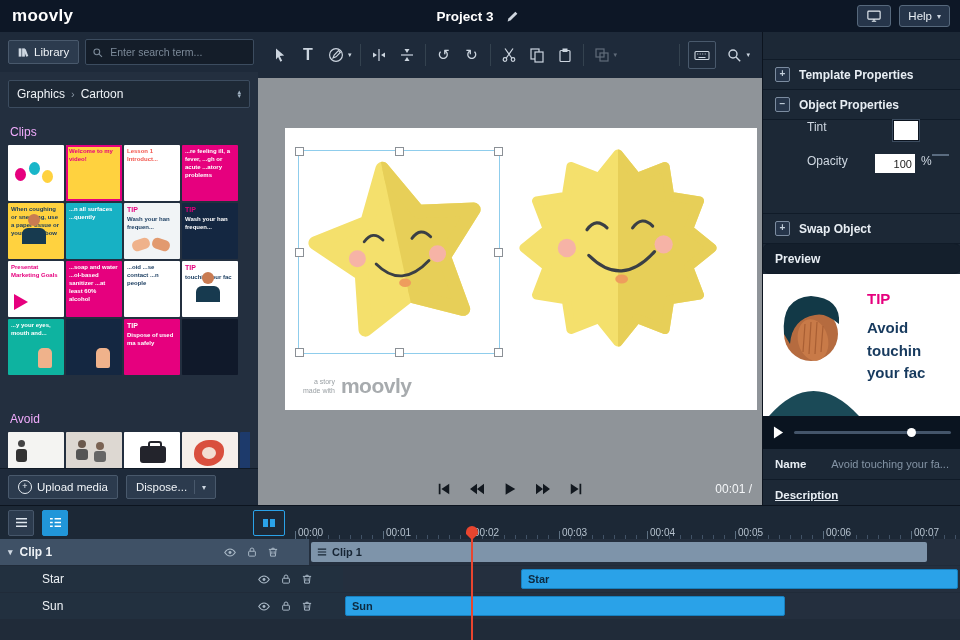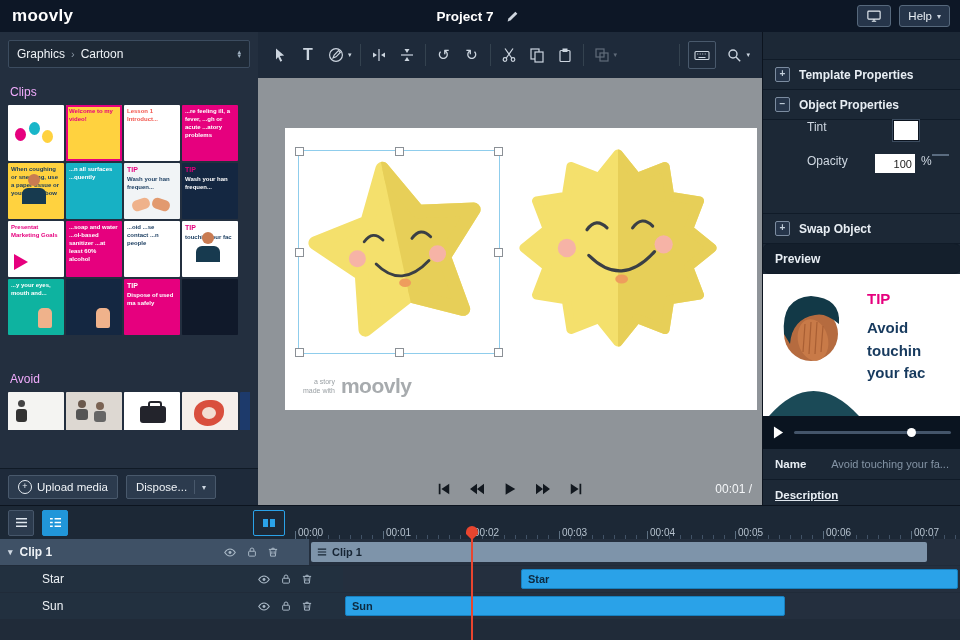--- a/index.html
+++ b/index.html
@@ -142,21 +142,21 @@
            border-radius:6px 6px 0 0;}
   .ph-knob:after{content:'';position:absolute;top:8px;left:0;border:6px solid transparent;
            border-top:6px solid #e8452f;border-bottom:0;}
 </style>
 </head>
 <body>
 
 <header class="topbar">
   <div class="logo">moovly</div>
   <div class="title-wrap">
-    <span class="proj-title">Project 7</span>
+    <span class="proj-title">Project 3</span>
     <span class="icon-btn">
       <svg width="13" height="13" viewBox="0 0 16 16">
           <path d="M2 14l1-3.5L11.5 2 14 4.5 5.5 13z" fill="#cfd6df"></path>
         </svg>
     </span>
   </div>
   <div class="topbar-right">
     <button class="tb-btn">
       <span>
         <svg width="16" height="14" viewBox="0 0 16 16" fill="none" stroke="#e8eef4" stroke-width="1.3">
@@ -166,20 +166,42 @@
       </span>
     </button>
     <button class="tb-btn">
       <span>Help</span>
       <span class="caret">▾</span>
     </button>
   </div>
 </header>
 
 <aside class="sidebar">
+  <div class="lib-top">
+    <button class="lib-btn">
+      <span>
+        <svg width="11" height="11" viewBox="0 0 16 16" fill="#cfd8e2">
+            <rect x="1" y="2" width="4" height="12"></rect>
+            <rect x="6" y="2" width="4" height="12"></rect>
+            <path d="M11 3l4 10-3 1-4-10z"></path>
+          </svg>
+      </span>
+      <span>Library</span>
+    </button>
+    <div class="search-box">
+      <span>
+        <svg width="11" height="11" viewBox="0 0 16 16" fill="none" stroke="#7c8a99" stroke-width="1.6">
+          <circle cx="7" cy="7" r="4.2"></circle>
+            <path d="M10.3 10.3L14.5 14.5"></path>
+          </svg>
+      </span>
+      <input type="text" placeholder="Enter search term..." style="">
+    </div>
+
+  </div>
 
   <div class="lib-select">
     <span>Graphics</span>
     <span class="crumb-sep">›</span>
     <span>Cartoon</span>
     <span class="updown">
       <span>▴</span>
         <span>▾</span>
     </span>
   </div>

